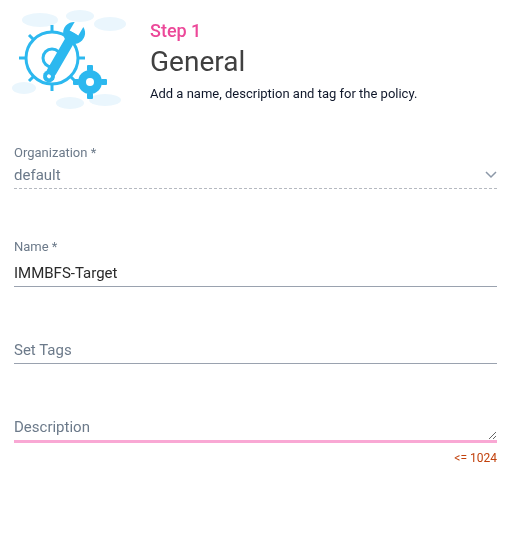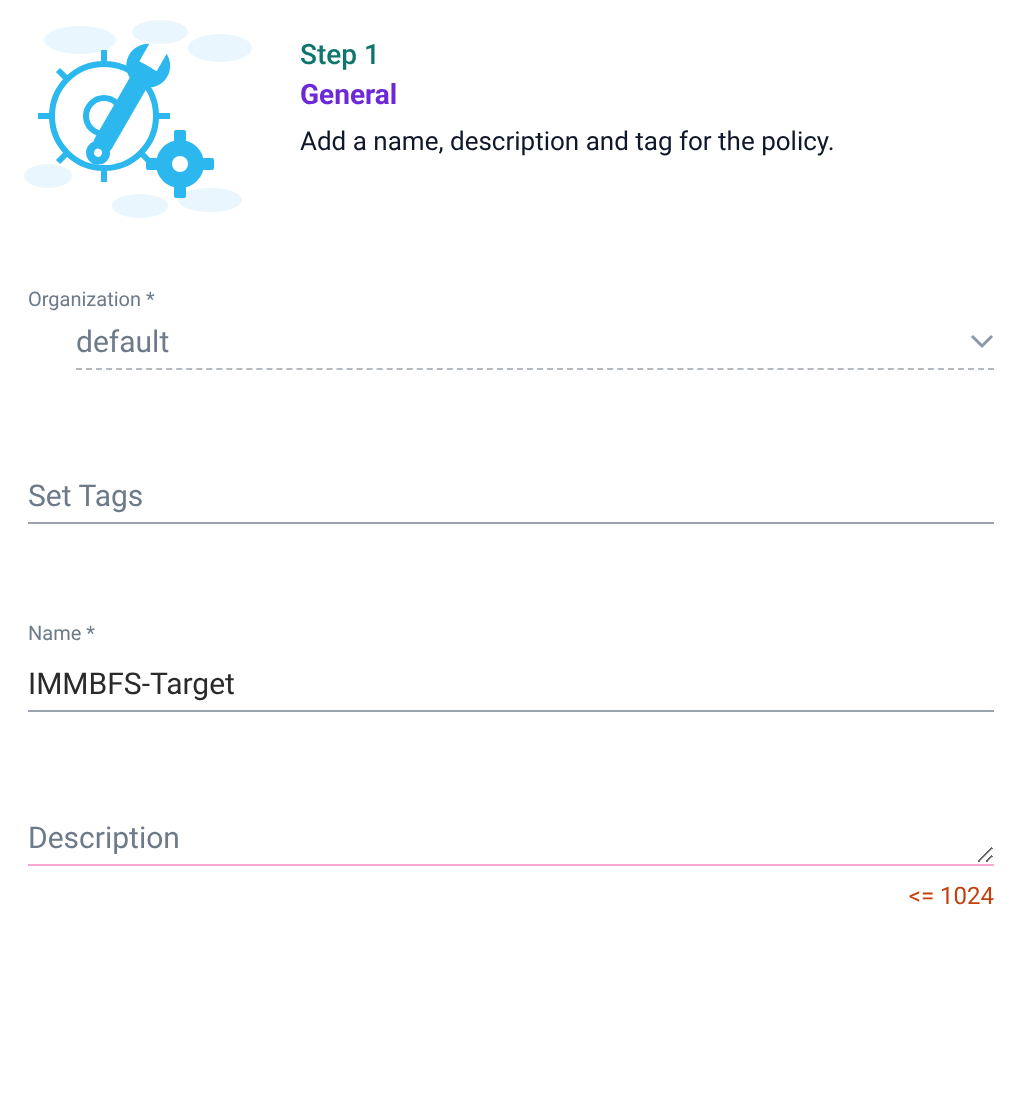--- a/index.html
+++ b/index.html
@@ -23,55 +23,54 @@
     .icon-wrap {
       width: 120px;
       height: 100px;
       flex-shrink: 0;
       position: relative;
     }
     .header-text {
       padding-top: 10px;
     }
     .step-label {
-      font-size: 14px;
-      color: #0f766e;
+      font-size: 18px;
+      color: #ec4899;
       font-weight: 500;
     }
     .title {
-      font-size: 14px;
-      font-weight: 700;
-      color: #6d28d9;
+      font-size: 28px;
+      font-weight: 400;
+      color: #404040;
       margin-top: 4px;
     }
     .subtitle {
       font-size: 13px;
       color: #0f172a;
       margin-top: 8px;
     }
     .form {
       padding: 0 4px;
     }
     .field {
       margin-bottom: 50px;
     }
     .field-label {
-      font-size: 10px;
+      font-size: 13px;
       color: #6c7a8a;
       margin-bottom: 6px;
       display: block;
     }
     .select-row {
       display: flex;
       align-items: center;
       justify-content: space-between;
       border-bottom: 1px dashed #b5b9c0;
       padding-bottom: 4px;
       cursor: pointer;
-      margin-left: 24px;
     }
     .select-value {
       font-size: 15px;
       color: #6c7a8a;
     }
     .chevron {
       color: #8c98a8;
       font-size: 11px;
     }
     .text-input {
@@ -91,21 +90,21 @@
     .field-nolabel .text-input::placeholder {
       color: #6c7a8a;
       font-size: 15px;
     }
     .desc-wrap {
       position: relative;
     }
     .textarea {
       width: 100%;
       border: none;
-      border-bottom: 1px solid #f9a8d4;
+      border-bottom: 3px solid #f9a8d4;
       font-size: 15px;
       padding: 4px 0;
       color: #2a2a2a;
       background: transparent;
       outline: none;
       resize: both;
       min-height: 22px;
       font-family: inherit;
     }
     .textarea::placeholder {
@@ -180,27 +179,27 @@
     <div class="select-row">
       <span class="select-value">default</span>
       <span class="chevron">
         <svg width="12" height="8" viewBox="0 0 12 8">
             <path d="M1 1 L6 6 L11 1" fill="none" stroke="#8c98a8" stroke-width="1.5"></path>
           </svg>
       </span>
     </div>
   </div>
 
-  <div class="field field-nolabel">
-    <input class="text-input" type="text" placeholder="Set Tags" style="">
-  </div>
-
   <div class="field">
     <span class="field-label">Name *</span>
     <input class="text-input" type="text" value="IMMBFS-Target" style="">
+  </div>
+
+  <div class="field field-nolabel">
+    <input class="text-input" type="text" placeholder="Set Tags" style="">
   </div>
 
   <div class="field" style="margin-bottom:0;">
     <div class="desc-wrap">
       <textarea class="textarea" rows="1" placeholder="Description" style=""></textarea>
     </div>
     <div class="hint-row">&lt;= 1024</div>
   </div>
 
 </div>

